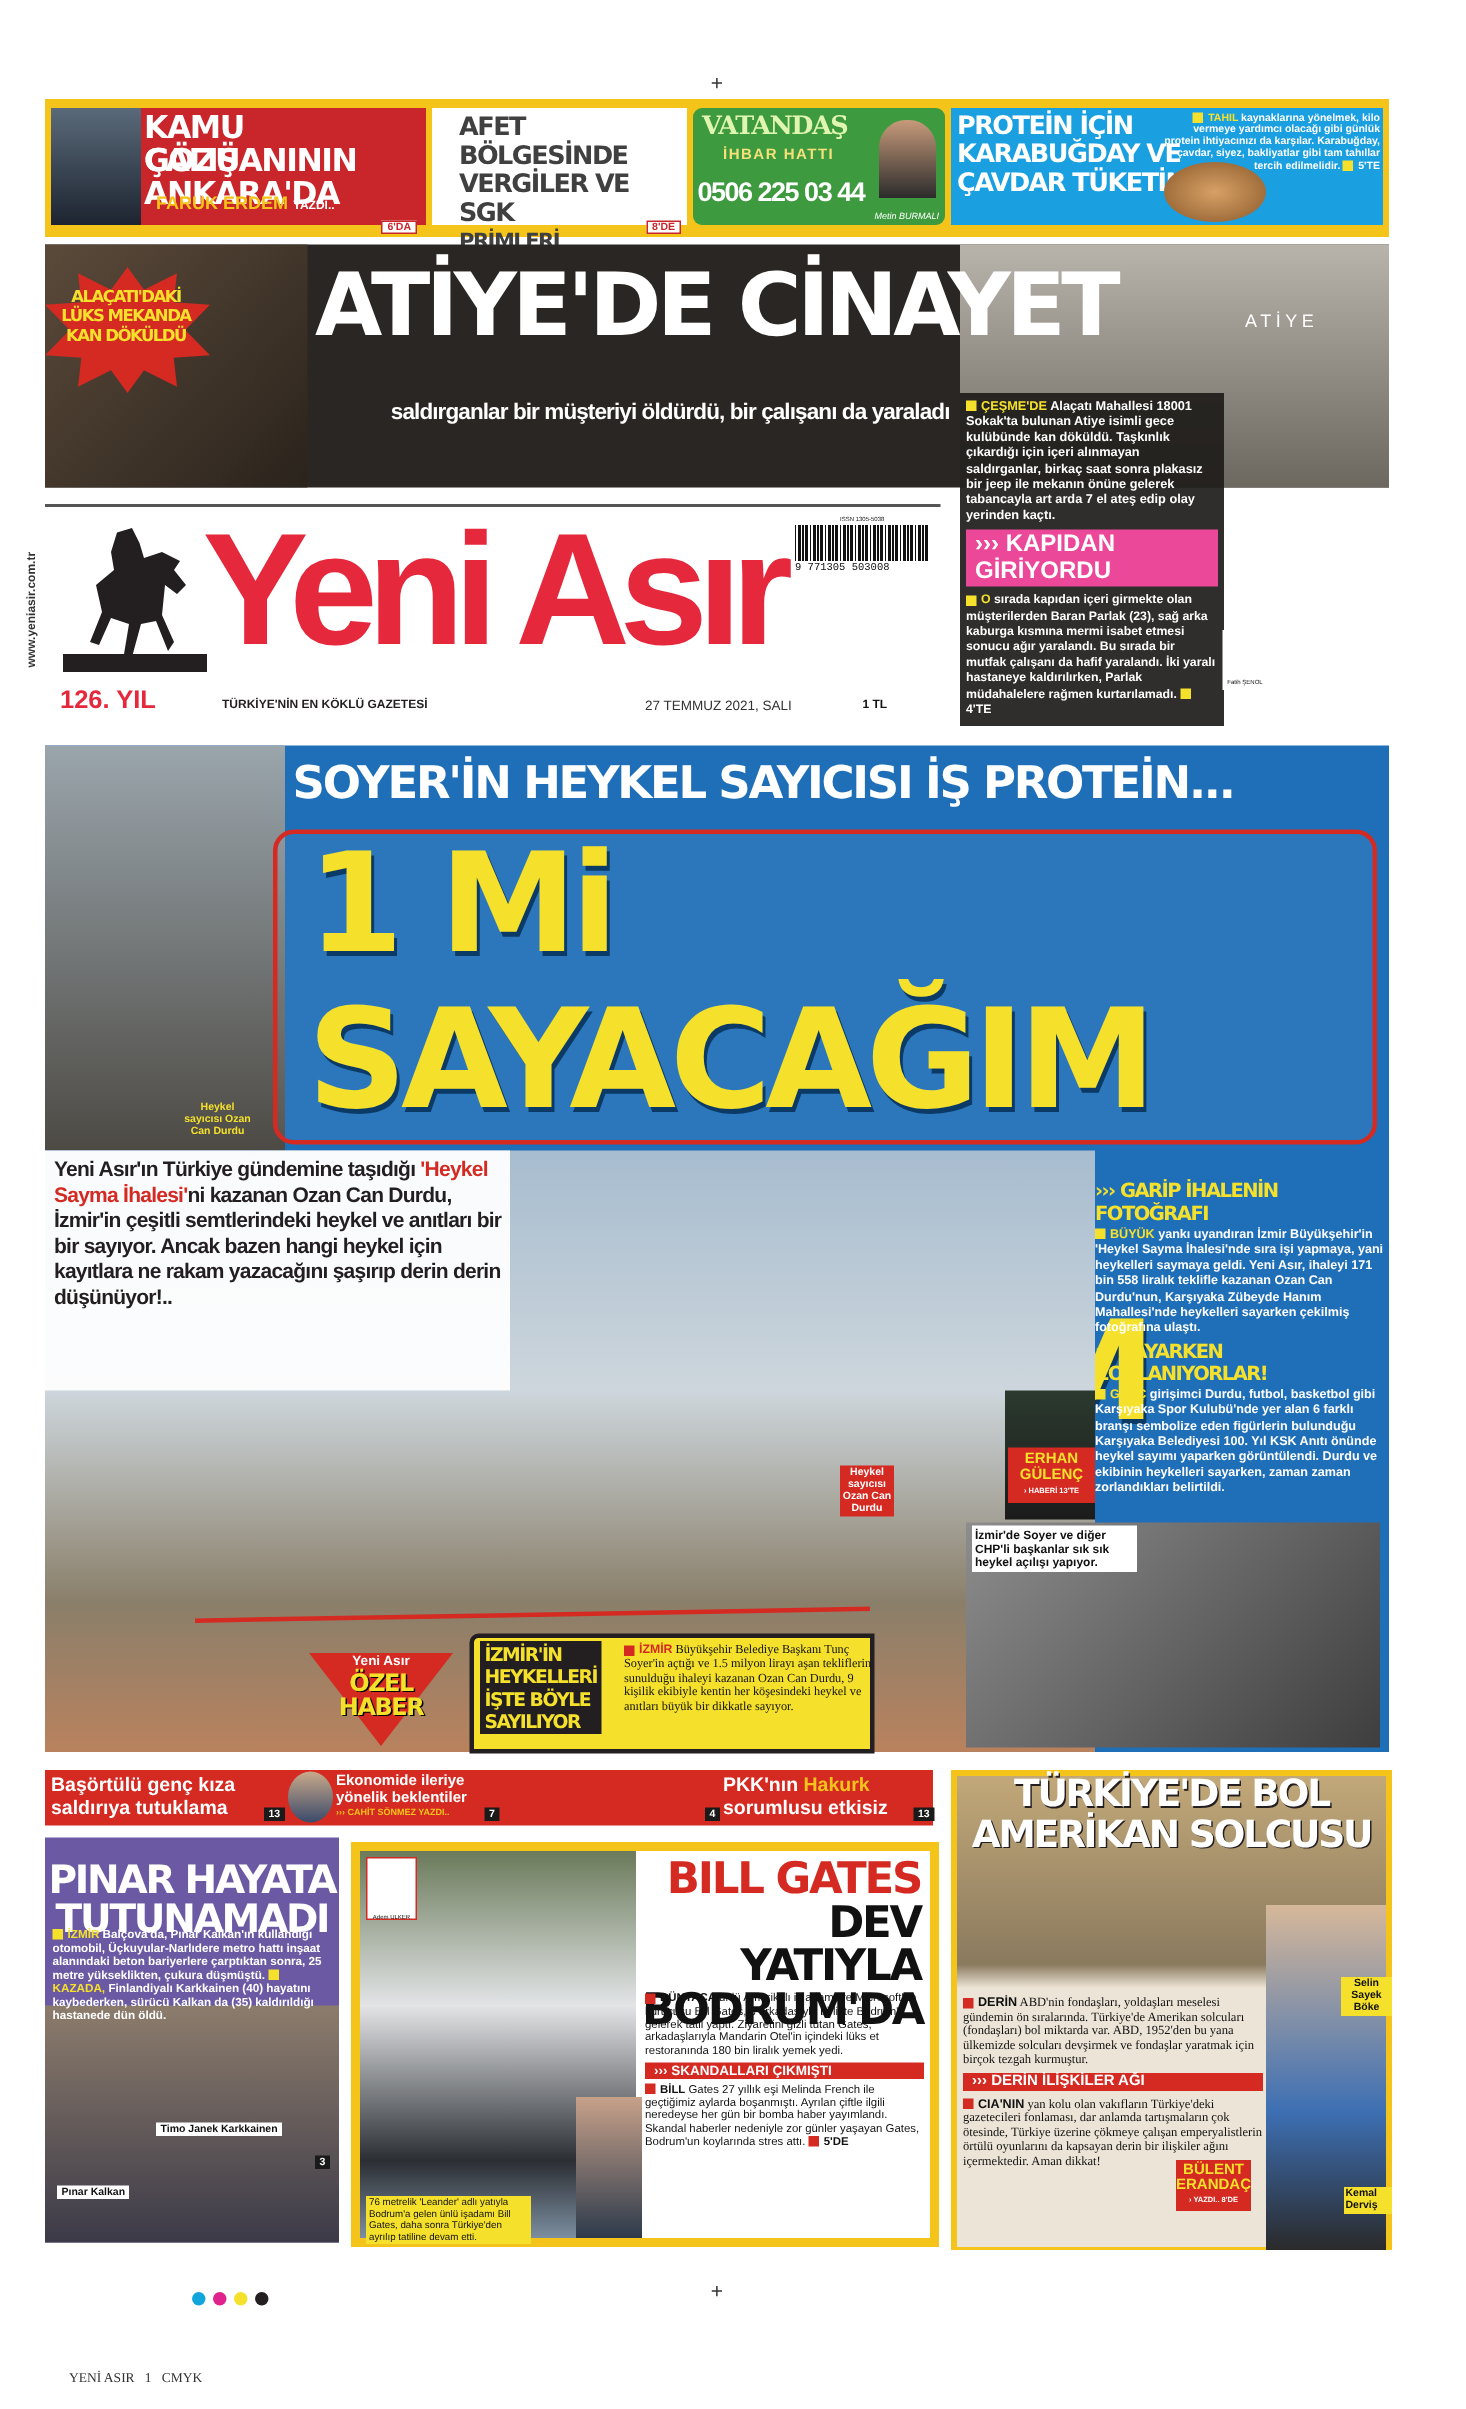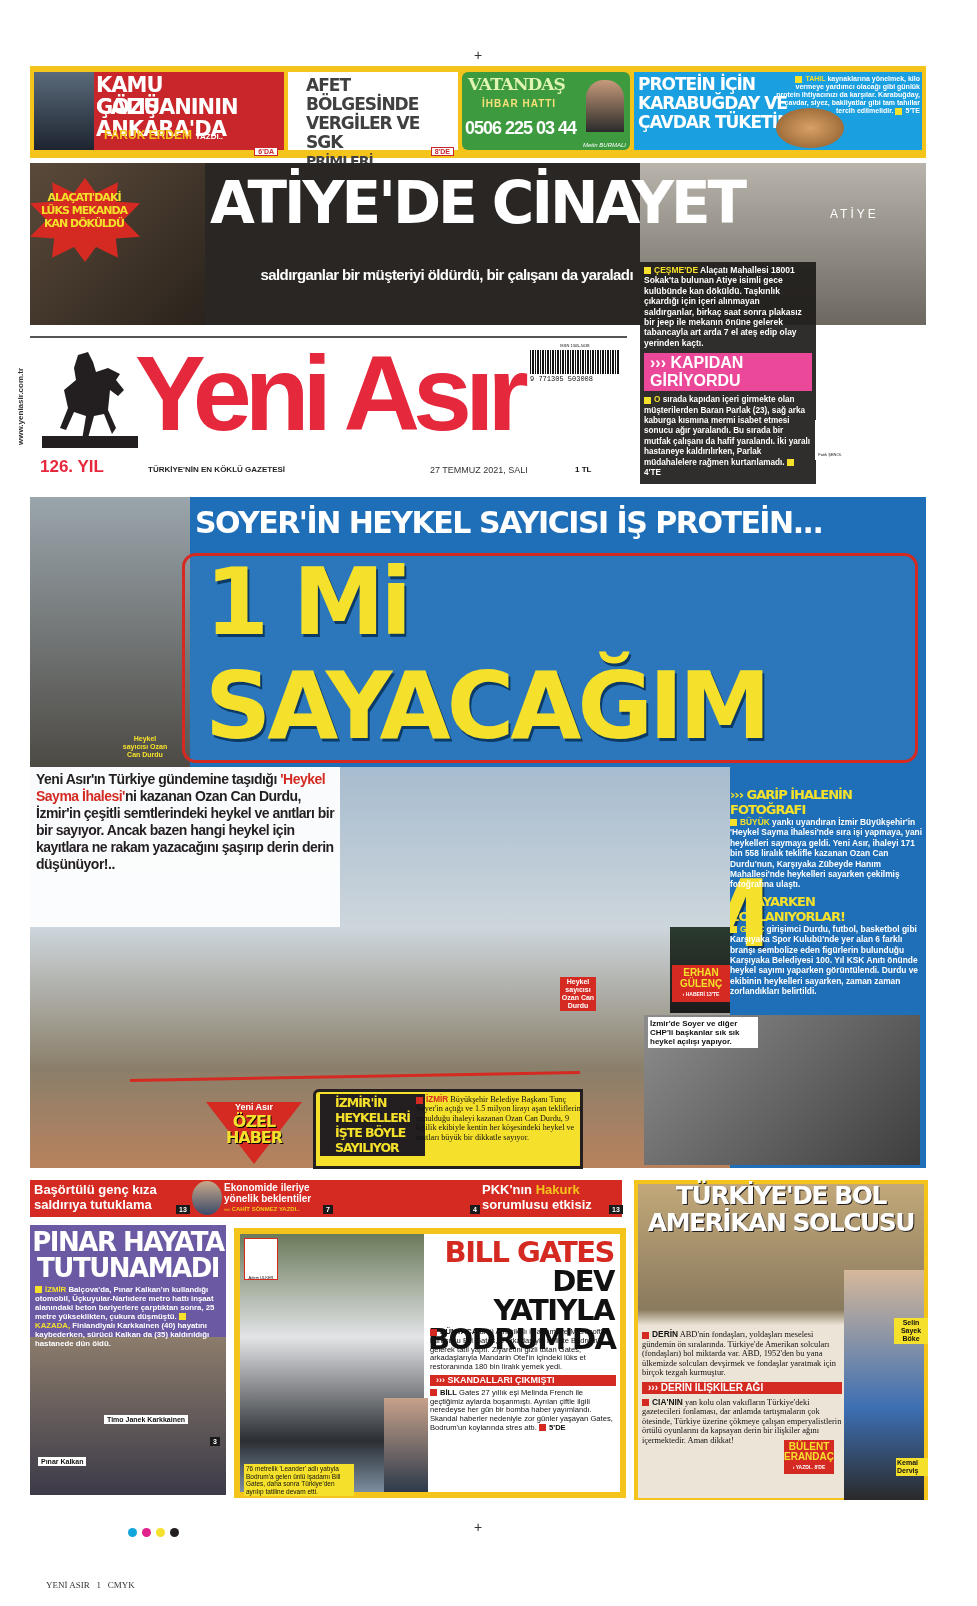--- a/index.html
+++ b/index.html
@@ -132,21 +132,21 @@
   <div class="abs" style="left:618px;top:520px;width:110px;font-size:8px;font-weight:bold;line-height:9px;background:#fff;padding:2px">İzmir'de Soyer ve diğer CHP'li başkanlar sık sık heykel açılışı yapıyor.</div>
 
   <div class="abs" style="left:176px;top:605px;width:96px;height:62px;background:#d42a22;clip-path:polygon(0 0,100% 0,50% 100%)"></div>
   <div class="abs" style="left:186px;top:605px;width:76px;text-align:center;font-size:9px;color:#fff;font-weight:bold">Yeni Asır</div>
   <div class="abs cond" style="left:186px;top:617px;width:76px;text-align:center;font-size:16px;line-height:16px;color:#f5e12b;text-shadow:1px 1px 0 #000">
     <div>ÖZEL</div>
       <div>HABER</div>
   </div>
 
   <div class="abs" style="left:283px;top:592px;width:270px;height:80px;background:#f5e12b;border:3px solid #231f20;border-radius:6px 0 0 0">
-    <div class="abs cond" style="left:4px;top:2px;background:#231f20;color:#f5e12b;font-size:12.5px;line-height:15px;padding:1px 15px">
+    <div class="abs cond" style="left:4px;top:2px;background:#231f20;color:#f5e12b;font-size:12.5px;line-height:15px;padding:1px 3px">
       <div>İZMİR'İN</div>
         <div>HEYKELLERİ</div>
         <div>İŞTE BÖYLE</div>
         <div>SAYILIYOR</div>
     </div>
     <div class="abs serif" style="left:100px;top:3px;width:165px;font-size:8.2px;line-height:9.4px">
       <span class="bullet" style="background:#d42a22"></span><b style="font-family:'Liberation Sans',sans-serif;color:#d42a22">İZMİR</b> <span>Büyükşehir Belediye Başkanı Tunç Soyer'in açtığı ve 1.5 milyon lirayı aşan tekliflerin sunulduğu ihaleyi kazanan Ozan Can Durdu, 9 kişilik ekibiyle kentin her köşesindeki heykel ve anıtları büyük bir dikkatle sayıyor.</span>
     </div>
   </div>
 </div>
@@ -169,21 +169,21 @@
     <div>yüzde 93'ü başardı</div>
 </div>
 <span class="abs pagenum" style="left:470px;top:1205px">4</span>
 <div class="abs" style="left:482px;top:1182px;width:132px;color:#fff;font-weight:bold;font-size:13px;line-height:15px">
   <div><span>PKK'nın </span><span style="color:#f5c41b">Hakurk</span></div>
     <div>sorumlusu etkisiz</div>
 </div>
 <span class="abs pagenum" style="left:609px;top:1205px">13</span>
 
 <div class="abs" style="left:30px;top:1225px;width:196px;height:270px;background:#6b5aa3">
-  <div class="cond" style="text-align:center;color:#fff;font-size:26px;line-height:26px;padding-top:4px;letter-spacing:-1.5px">
+  <div class="cond" style="text-align:center;color:#fff;font-size:26px;line-height:26px;padding-top:16px;letter-spacing:-1.5px">
     <div>PINAR HAYATA</div>
       <div>TUTUNAMADI</div>
   </div>
   <div class="abs" style="left:0;top:112px;width:196px;height:158px;background:linear-gradient(#8c7c6c,#3c3a48)"></div>
   <div class="abs" style="left:5px;top:60px;width:188px;color:#fff;font-size:7.8px;line-height:9px;font-weight:bold">
     <span class="bullet" style="background:#f5e12b"></span><span style="color:#f5e12b">İZMİR</span> <span>Balçova'da, Pınar Kalkan'ın kullandığı otomobil, Üçkuyular-Narlıdere metro hattı inşaat alanındaki beton bariyerlere çarptıktan sonra, 25 metre yükseklikten, çukura düşmüştü.</span>
     <span class="bullet" style="background:#f5e12b"></span><span style="color:#f5e12b">KAZADA,</span> <span>Finlandiyalı Karkkainen (40) hayatını kaybederken, sürücü Kalkan da (35) kaldırıldığı hastanede dün öldü.</span>
   </div>
   <div class="abs" style="left:74px;top:190px;background:#fff;font-size:7px;font-weight:bold;padding:1px 3px">Timo Janek Karkkainen</div>
   <div class="abs" style="left:8px;top:232px;background:#fff;font-size:7px;font-weight:bold;padding:1px 3px">Pınar Kalkan</div>

